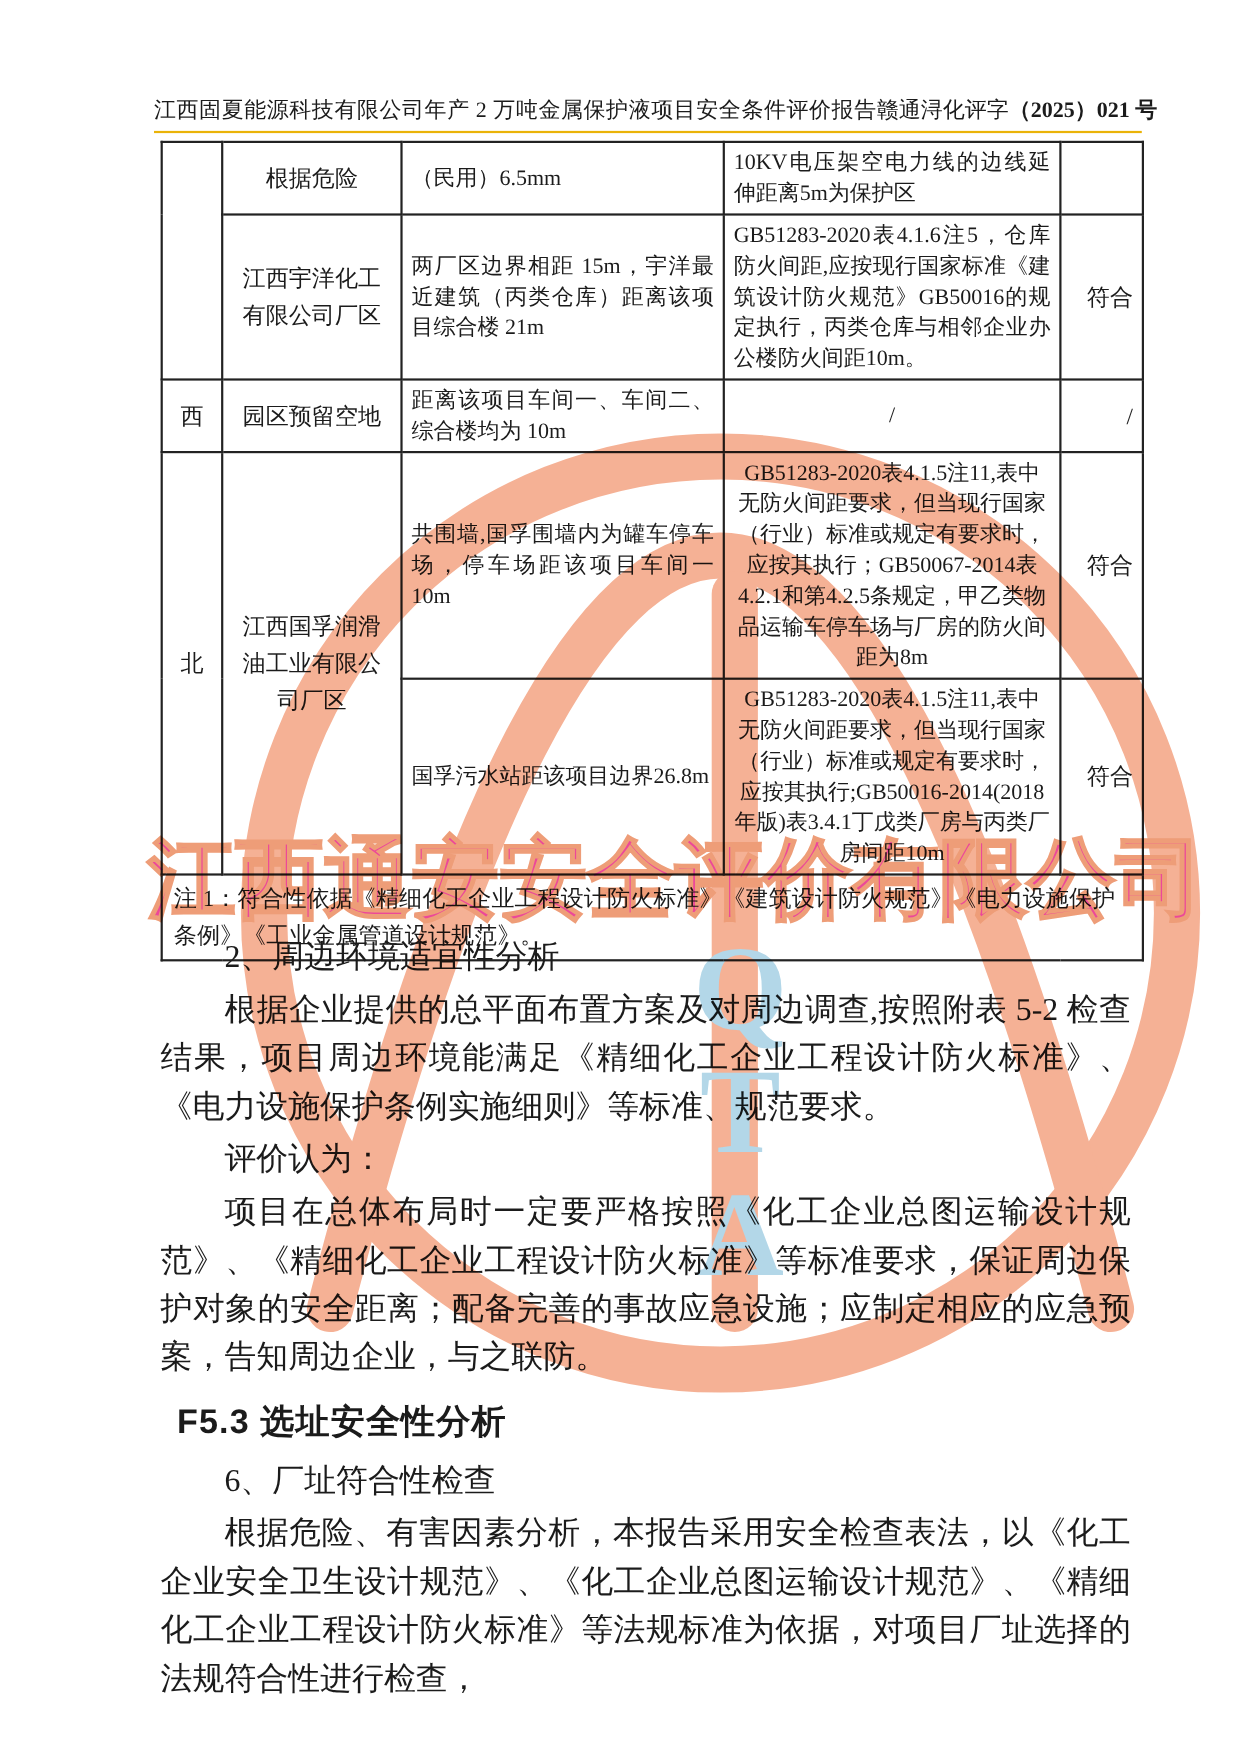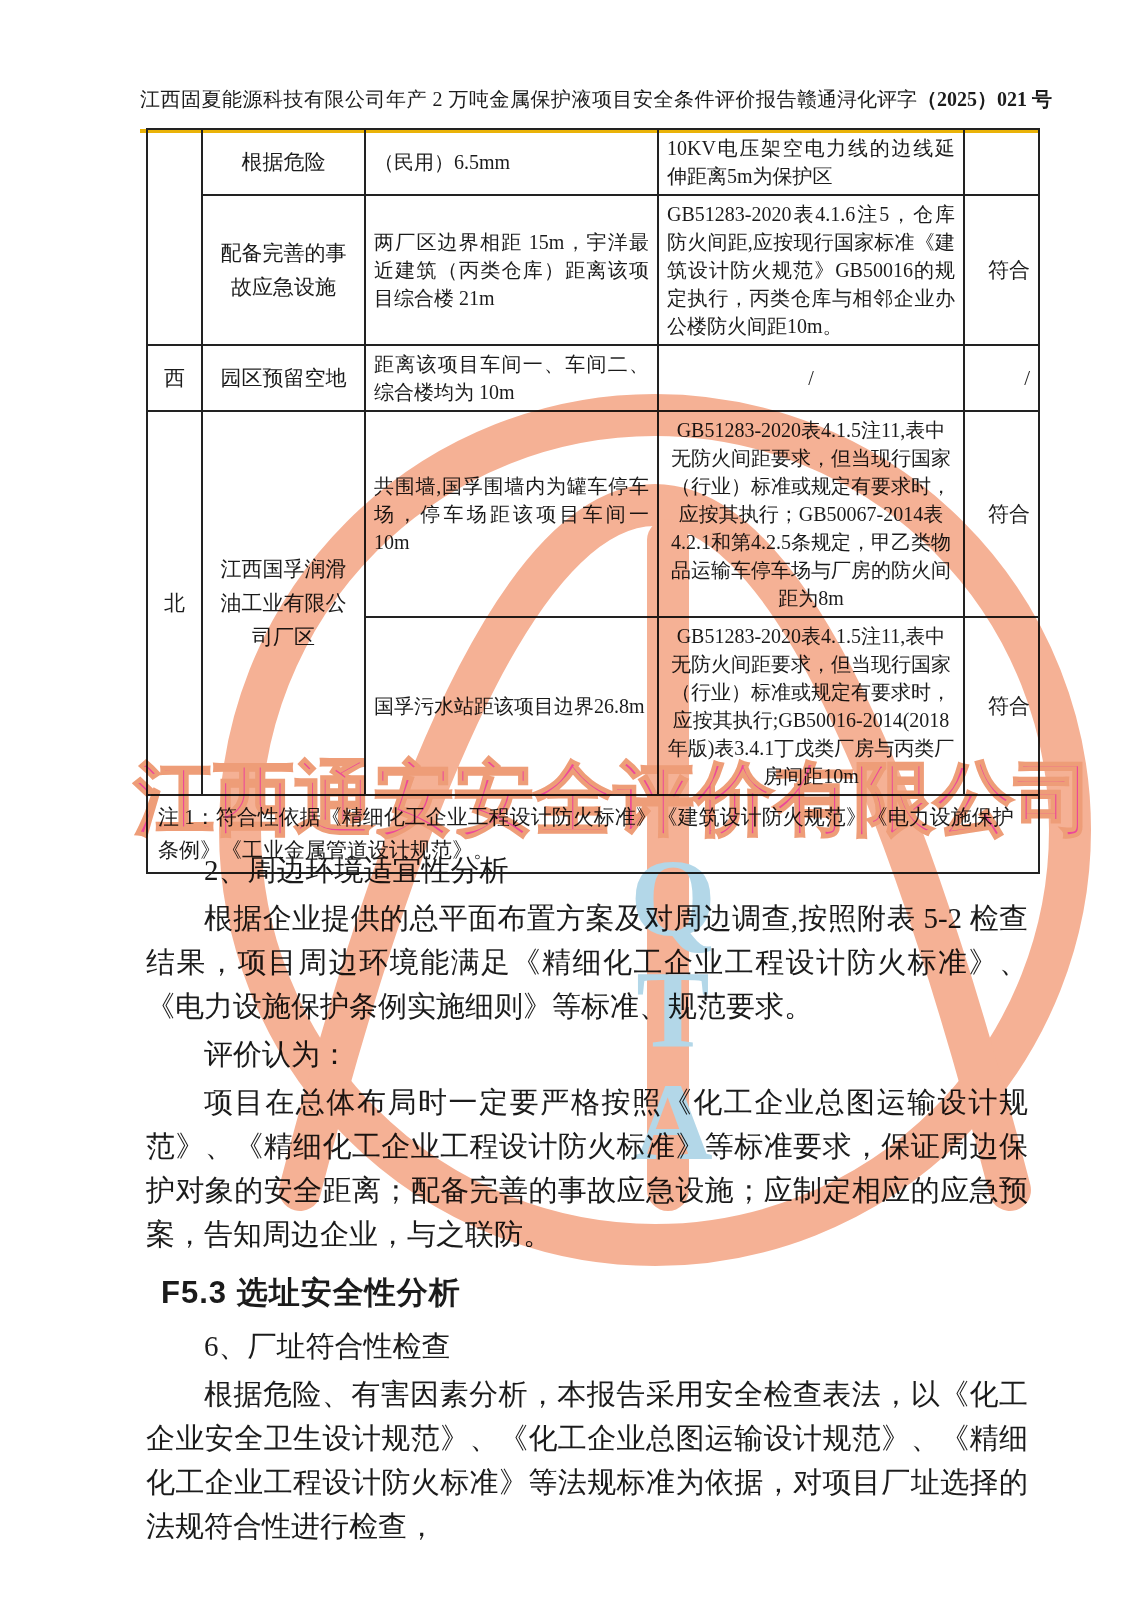--- a/index.html
+++ b/index.html
@@ -5,21 +5,21 @@
   html,body{margin:0;padding:0;background:#888;}
   .page{
     position:relative; width:1131px; height:1600px; margin:0 auto;
     background:#ffffff; overflow:hidden;
     font-family:"Liberation Serif","DejaVu Serif",serif;
     color:#1b1b1b;
   }
   
   .hdr{
     position:absolute; left:140px; top:86px; width:898px;
-    border-bottom:4px solid #eab308; padding-bottom:16px;
+    border-bottom:2px solid #eab308; padding-bottom:6px;
     display:flex; justify-content:space-between; align-items:flex-end;
     font-size:20px; white-space:nowrap;
   }
   .hdr .hl{letter-spacing:.5px;}
   .hdr .hr b{font-weight:bold;}
   
   table.tbl{
     position:absolute; left:146px; top:128px; width:892px;
     border-collapse:collapse; table-layout:fixed;
     font-size:20px; line-height:28px;
@@ -90,21 +90,21 @@
     </colgroup>
     <tbody>
       <tr style="height:64px">
         <td class="c-dir" rowspan="2"></td>
         <td class="c-name">根据危险</td>
         <td class="c-desc">（民用）6.5mm</td>
         <td class="c-std">10KV电压架空电力线的边线延伸距离5m为保护区</td>
         <td class="c-conf"></td>
       </tr>
       <tr style="height:150px">
-        <td class="c-name">配备完善的事故应急设施</td>
+        <td class="c-name">江西宇洋化工有限公司厂区</td>
         <td class="c-desc">两厂区边界相距 15m，宇洋最近建筑（丙类仓库）距离该项目综合楼 21m</td>
         <td class="c-std">GB51283-2020表4.1.6注5，仓库防火间距,应按现行国家标准《建筑设计防火规范》GB50016的规定执行，丙类仓库与相邻企业办公楼防火间距10m。</td>
         <td class="c-conf">符合</td>
       </tr>
       <tr style="height:60px">
         <td class="c-dir">西</td>
         <td class="c-name">园区预留空地</td>
         <td class="c-desc">距离该项目车间一、车间二、综合楼均为 10m</td>
         <td class="c-std c-std-c">/</td>
         <td class="c-conf">/</td>

